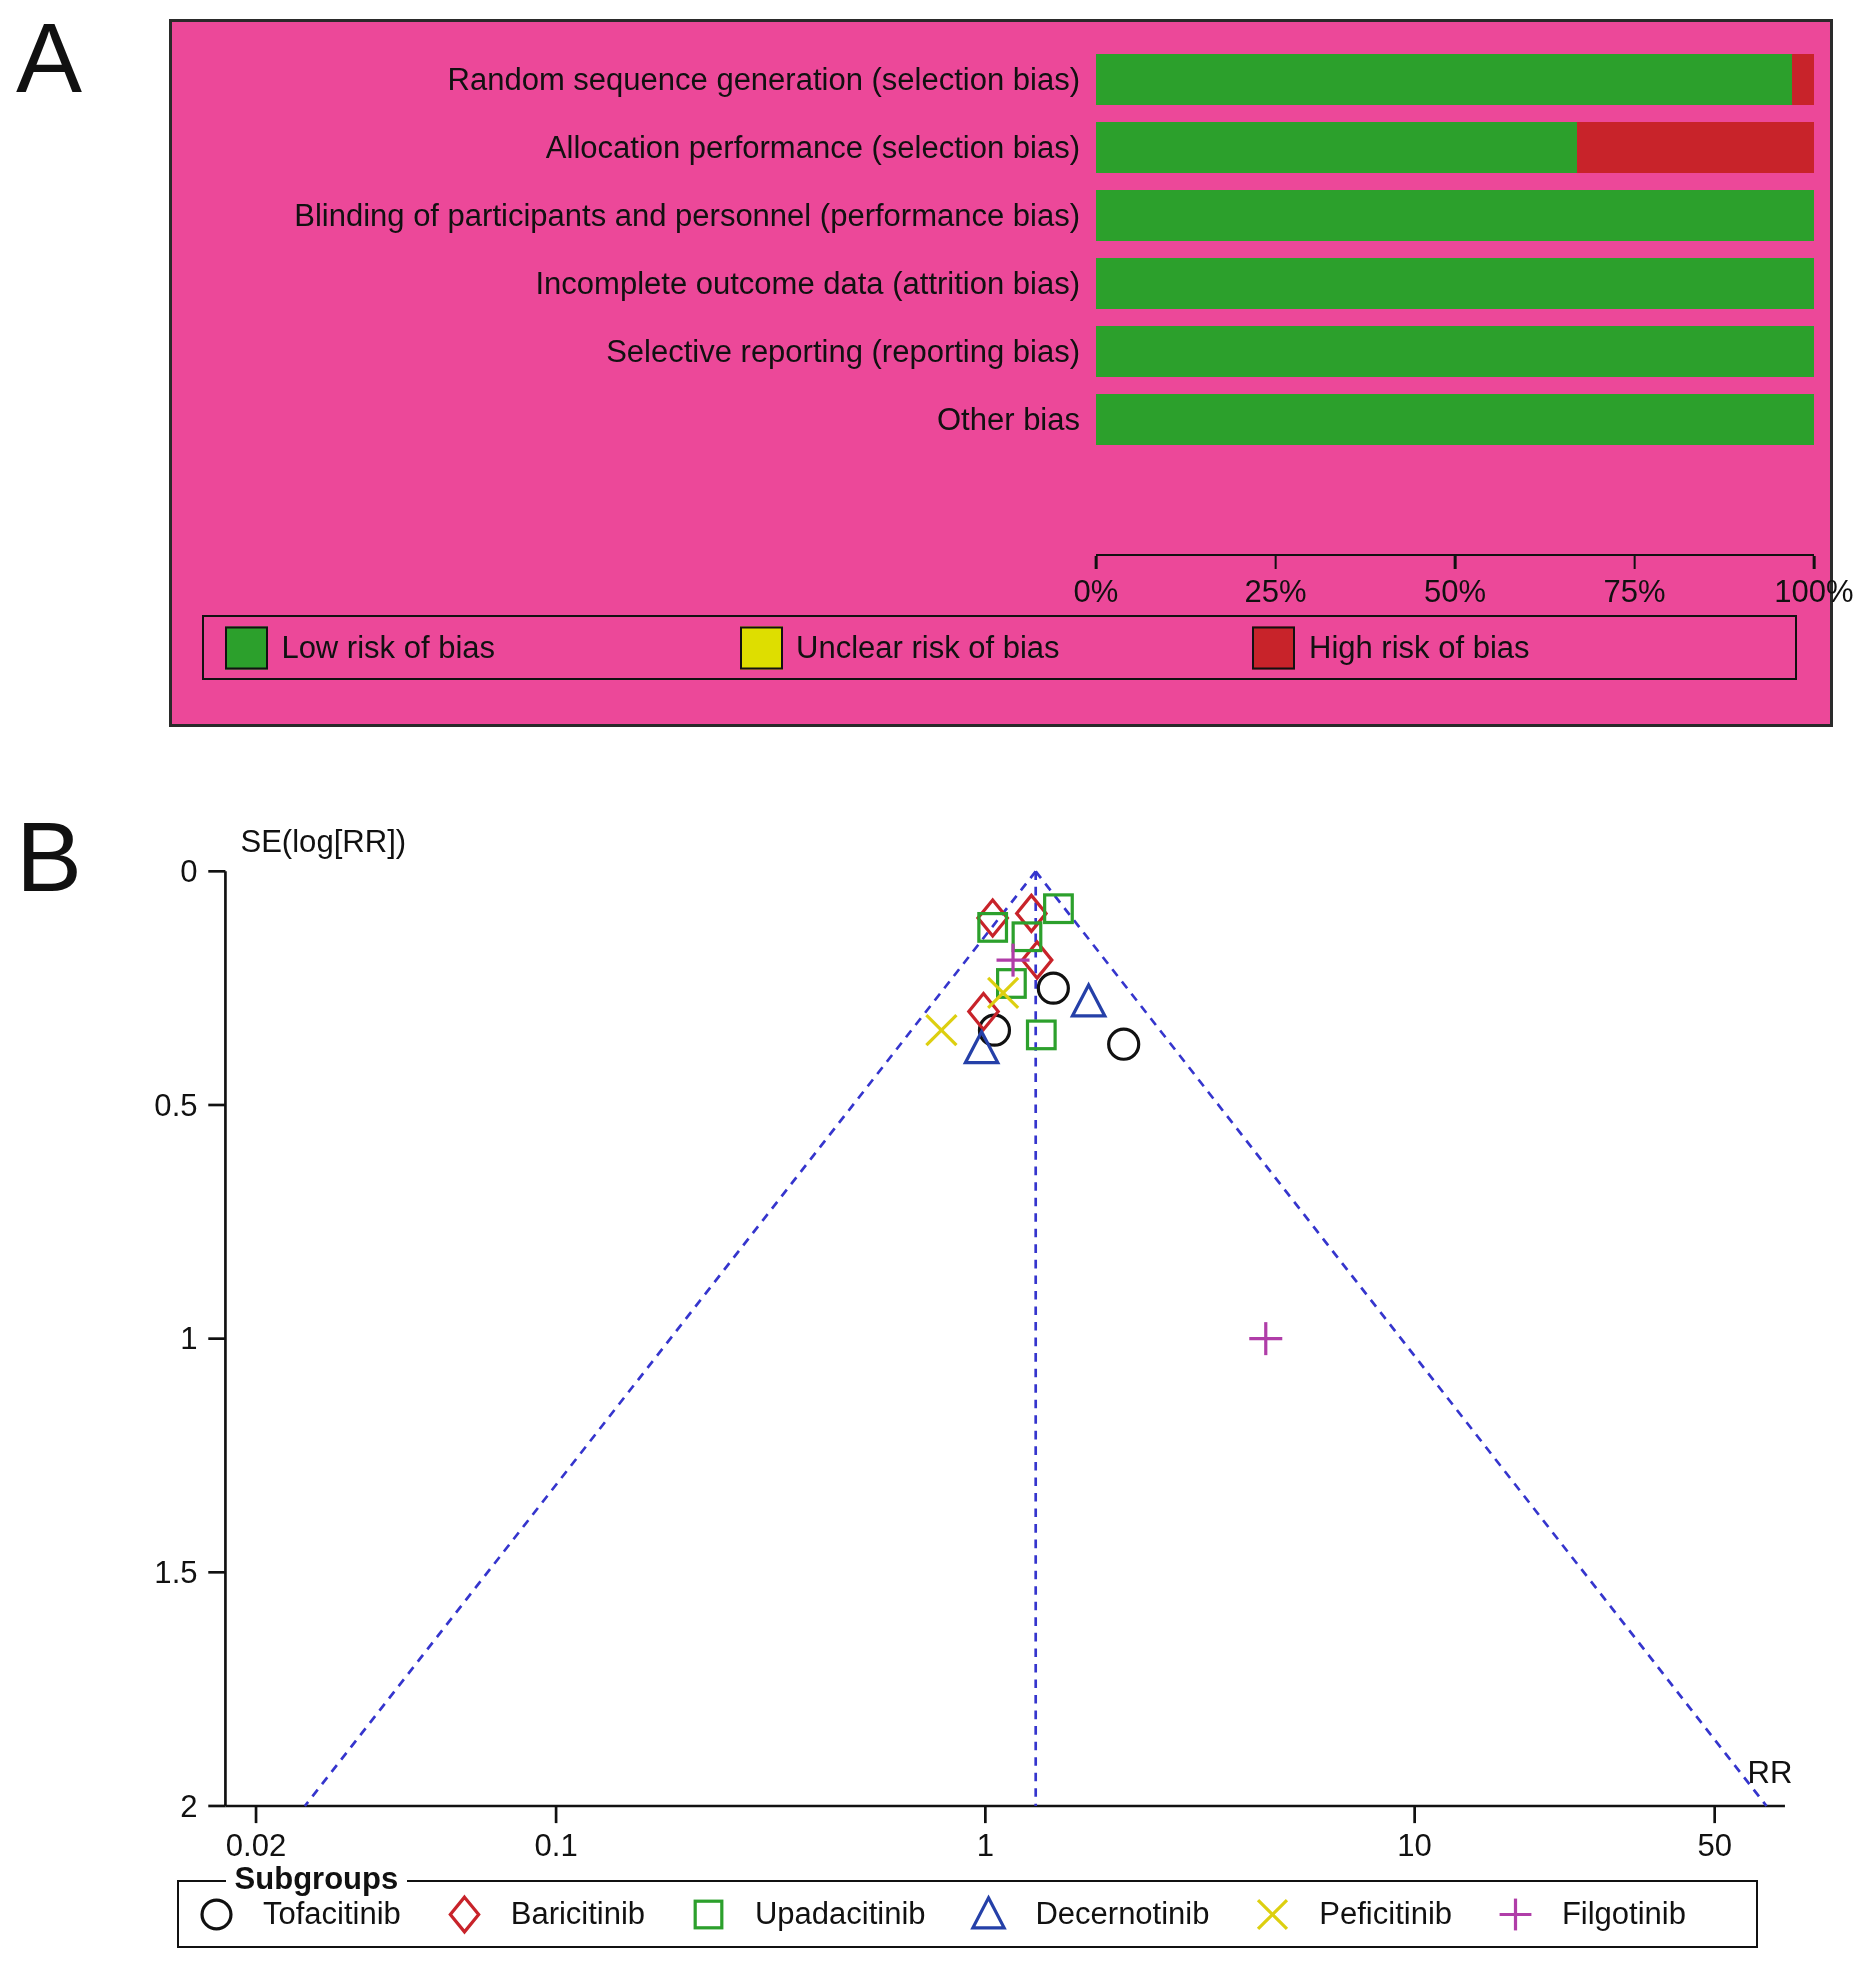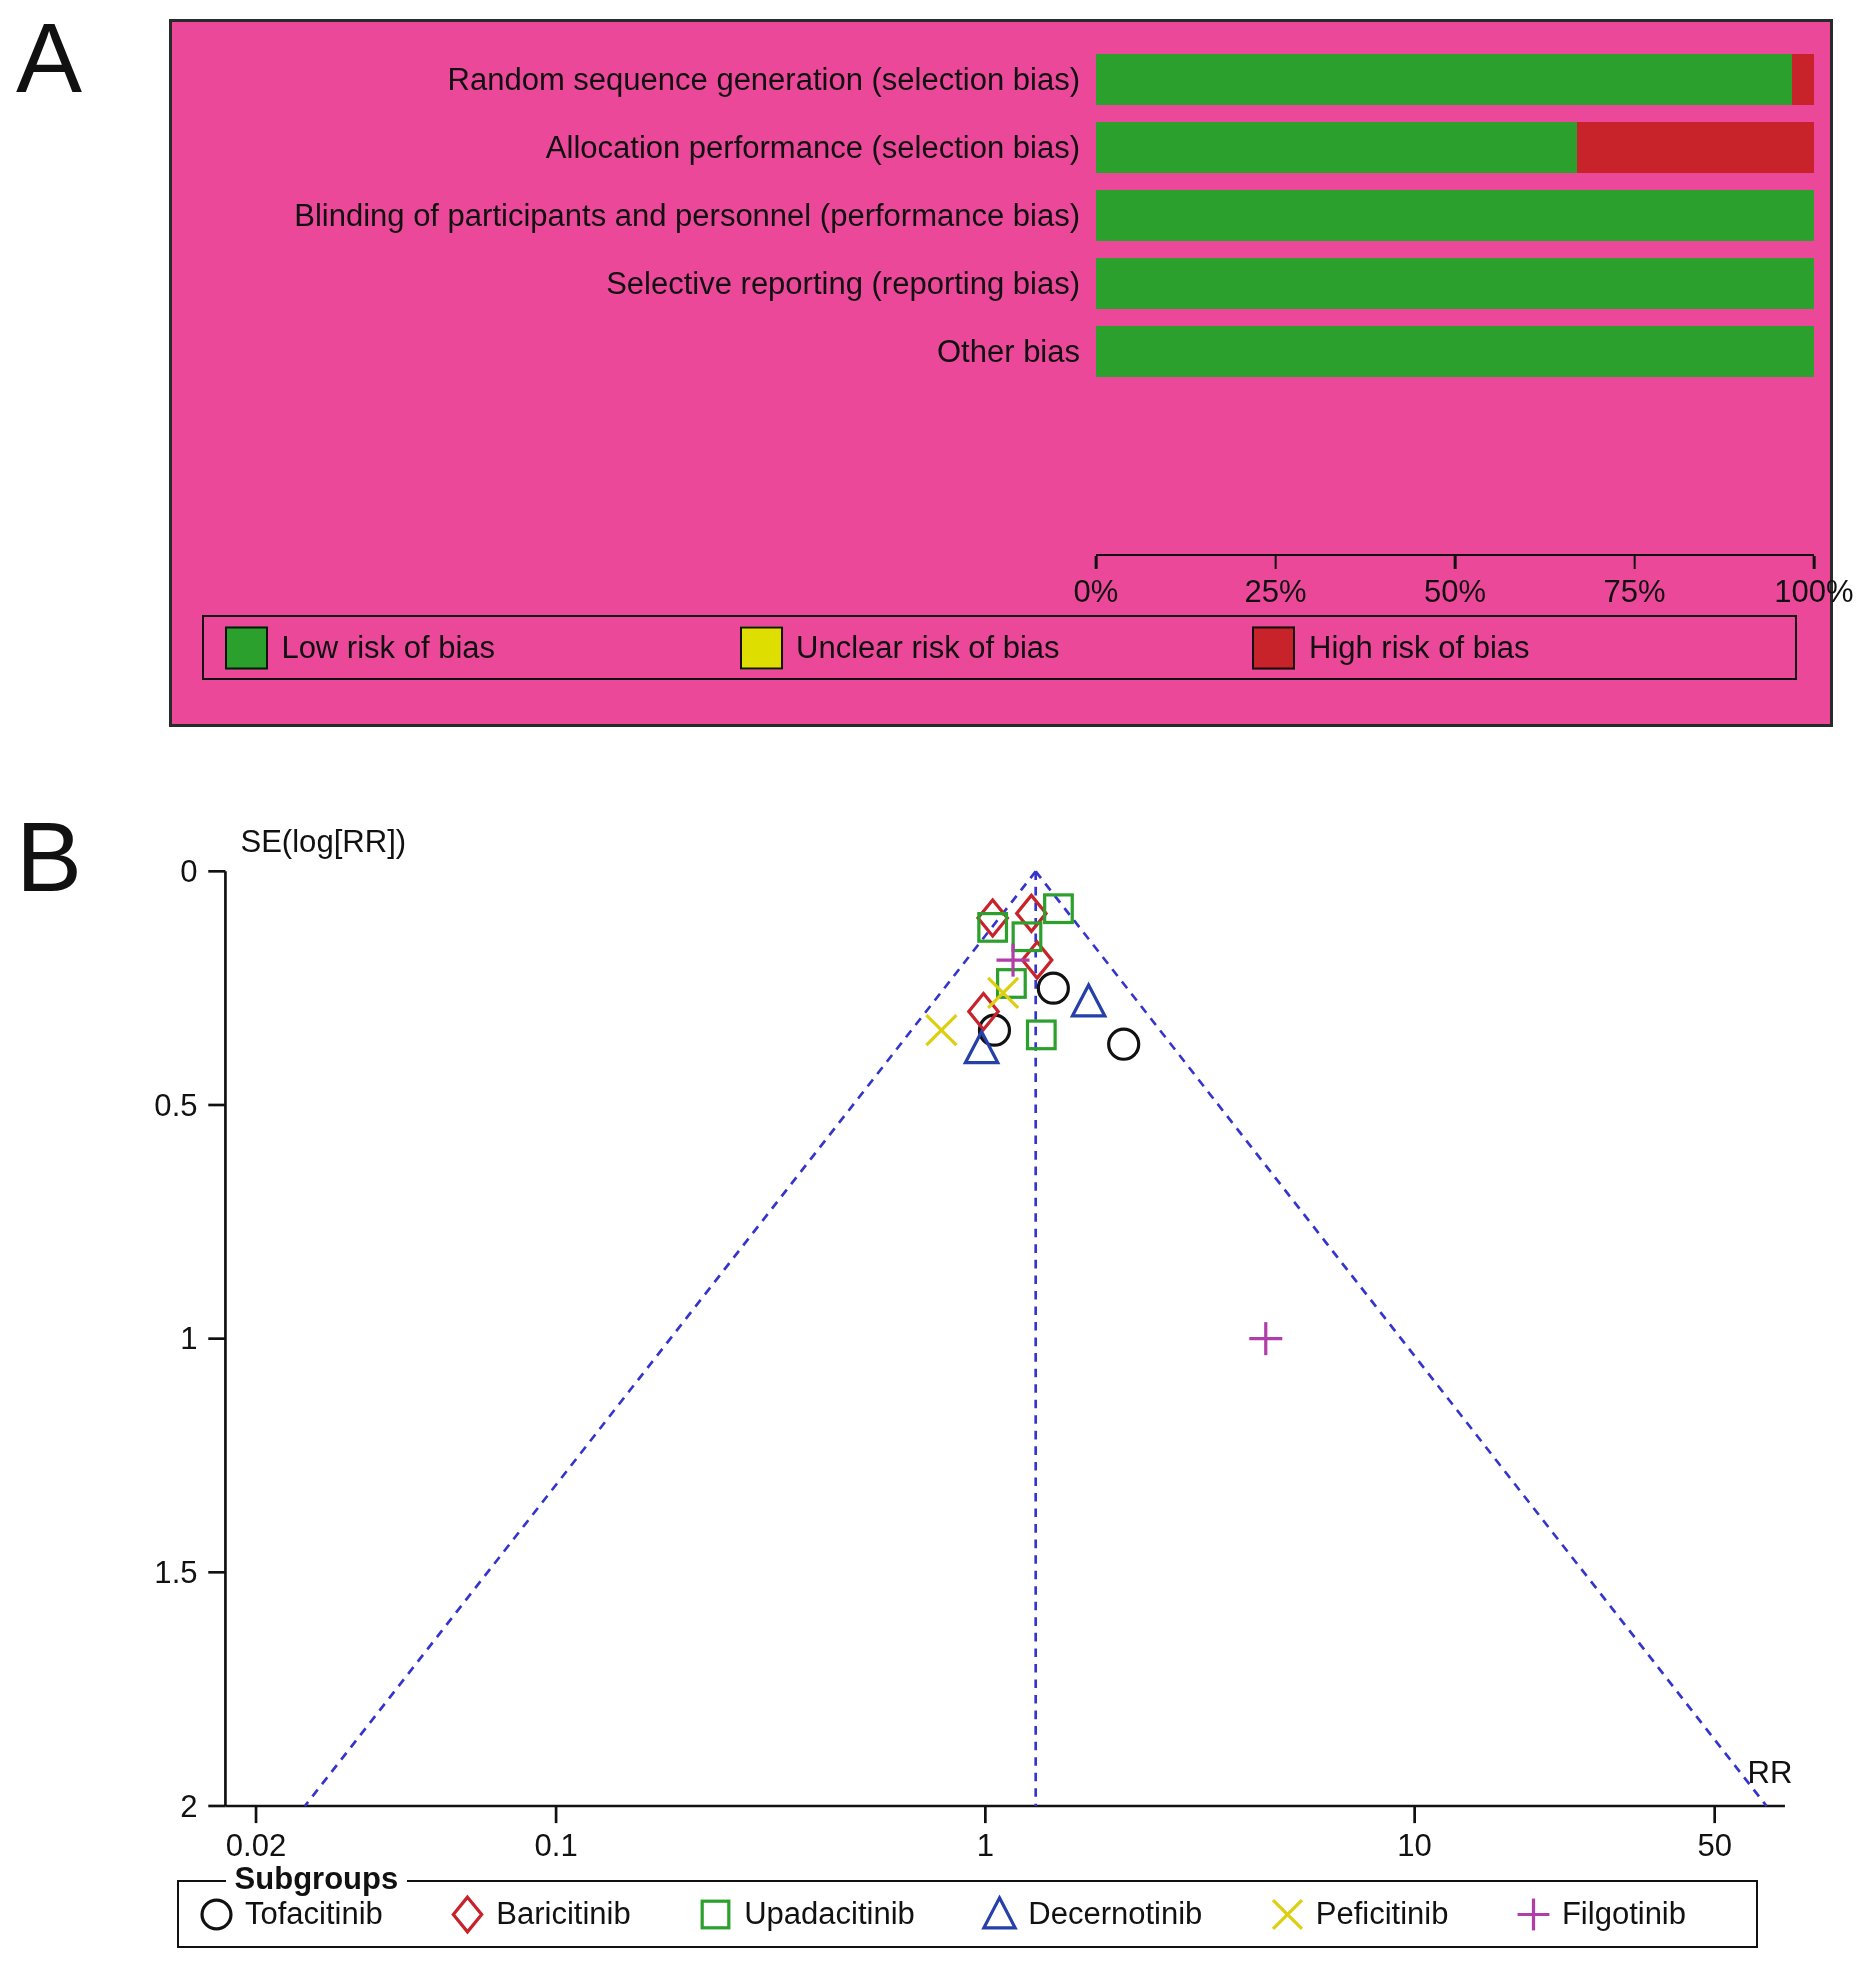--- a/index.html
+++ b/index.html
@@ -26,21 +26,21 @@
   .rob-swatch{width:39px;height:39px;border:2.1px solid #111;flex:none;}
 
   
   #funnel{position:absolute;left:0;top:777px;}
   #funnel text{font-family:"Liberation Sans",sans-serif;fill:#111;}
 
   #subgroups{position:absolute;left:177px;top:1880px;width:1581px;height:68px;border:2.7px solid #111;
              display:flex;align-items:center;justify-content:space-between;
              padding:0 70px 0 15px;box-sizing:border-box;}
   .sg-title{position:absolute;top:-21.4px;left:47px;background:#fff;padding:0 8.6px;font-weight:bold;font-size:31px;}
-  .sg-item{display:flex;align-items:center;gap:6px;font-size:31px;white-space:nowrap;}
+  .sg-item{display:flex;align-items:center;gap:24px;font-size:31px;white-space:nowrap;}
   .sg-item svg{flex:none;}
 </style>
 </head>
 <body>
 
 <div class="page">
 
   <div class="panel-letter" id="labelA">A</div>
 
   <div class="panelA-box">
@@ -54,20 +54,26 @@
         </div>
         <div class="rob-row">
           <div class="rob-label">Allocation performance (selection bias)</div>
           <div class="rob-bar">
             <div class="rob-seg" style="width: 67%; background: rgb(44, 160, 44);"></div>
             <div class="rob-seg" style="width: 33%; background: rgb(200, 35, 42);"></div>
           </div>
         </div>
         <div class="rob-row">
           <div class="rob-label">Blinding of participants and personnel (performance bias)</div>
+          <div class="rob-bar">
+            <div class="rob-seg" style="width: 100%; background: rgb(44, 160, 44);"></div>
+          </div>
+        </div>
+        <div class="rob-row">
+          <div class="rob-label">Incomplete outcome data (attrition bias)</div>
           <div class="rob-bar">
             <div class="rob-seg" style="width: 100%; background: rgb(44, 160, 44);"></div>
           </div>
         </div>
         <div class="rob-row">
           <div class="rob-label">Selective reporting (reporting bias)</div>
           <div class="rob-bar">
             <div class="rob-seg" style="width: 100%; background: rgb(44, 160, 44);"></div>
           </div>
         </div>

